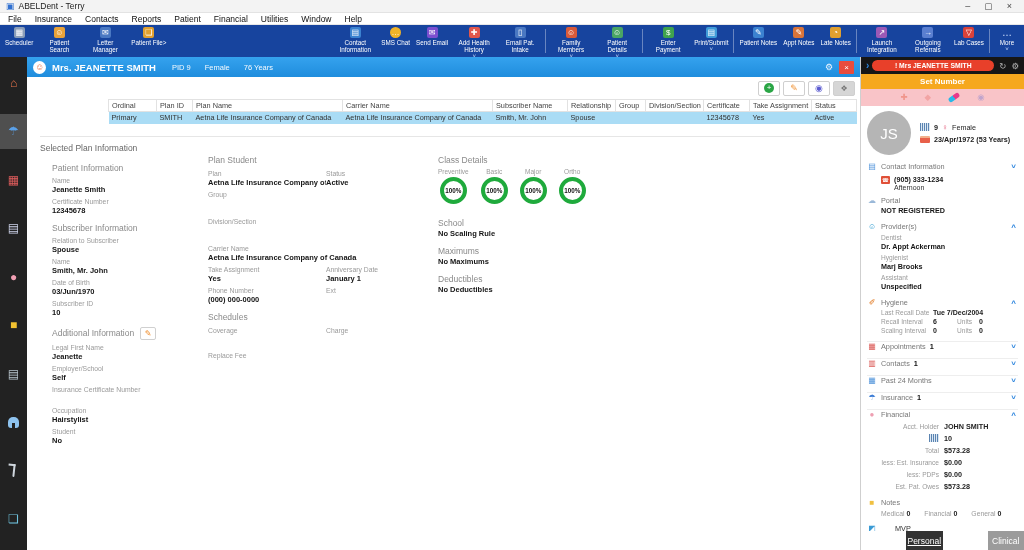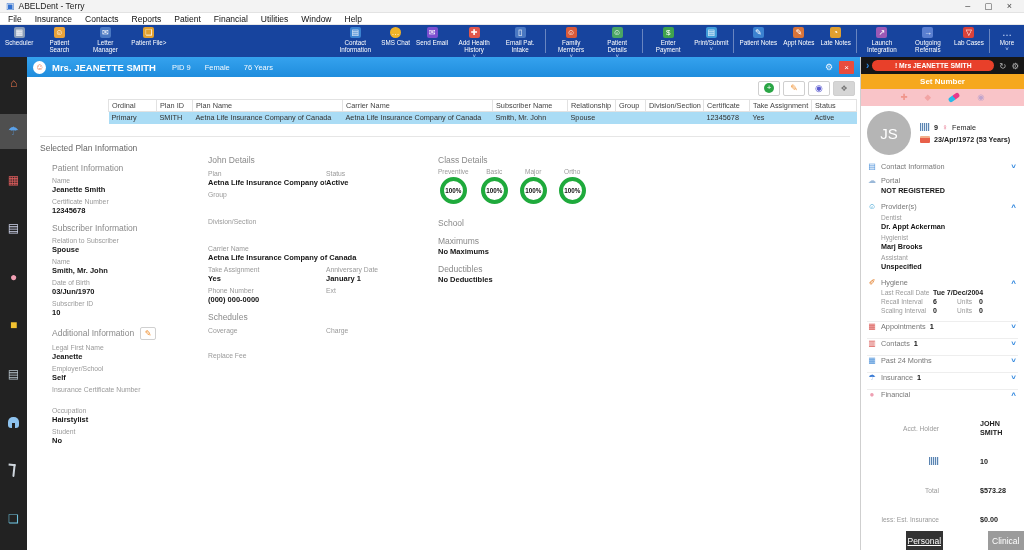--- a/index.html
+++ b/index.html
@@ -115,21 +115,21 @@
   .sub { padding-left:14px; }
   .sub .lbl { margin-top:3px; font-size:6.6px; }
   .sub .val { font-size:7.2px; }
   .phone-row { display:flex; align-items:center; gap:4px; margin-top:4px; }
   .phone-ico { width:9px; height:8px; background:#e05038; border-radius:1px; color:#fff; font-size:5.5px; line-height:8px; text-align:center; flex:none; }
   .hyg-grid { display:flex; margin-top:2px; }
   .hyg-grid .gl { width:52px; color:#9a9a9a; font-size:6.6px; flex:none; }
   .hyg-grid .gv { font-weight:bold; font-size:7px; width:24px; }
   .hyg-grid .gl2 { color:#9a9a9a; font-size:6.6px; width:22px; }
   .coll-row { border-top:1px solid #eee; padding-top:0; }
-  .fin-grid { display:flex; align-items:center; margin-top:20px;gap:36px; }
+  .fin-grid { display:flex; align-items:center; margin-top:3px; }
   .fin-grid .fl { width:72px; text-align:right; color:#9a9a9a; font-size:6.6px; flex:none; }
   .fin-grid .fv { font-weight:bold; font-size:7.2px; margin-left:5px; }
   .notes-row { display:flex; gap:14px; padding-left:14px; margin-top:3px; }
   .notes-row .nl { color:#9a9a9a; font-size:6.8px; }
   .notes-row .nc { font-weight:bold; font-size:7px; }
   .ico-contact { color:#4a90d9; } .ico-cloud { color:#9ab8d8; } .ico-person { color:#2f9bd0; }
   .ico-brush { color:#e07820; } .ico-calred { color:#d9534f; } .ico-calq { color:#d9534f; }
   .ico-cal2y { color:#4a90d9; } .ico-umb { color:#3a7bd5; } .ico-pig { color:#ee9fb2; }
   .ico-note { color:#f0c040; } .ico-mvp { color:#3a9bd5; }
 
@@ -398,21 +398,21 @@
           <div class="val">Self</div>
           <div class="lbl">Insurance Certificate Number</div>
           <div class="val"></div>
           <div class="lbl">Occupation</div>
           <div class="val">Hairstylist</div>
           <div class="lbl">Student</div>
           <div class="val">No</div>
         </div>
 
         <div class="col-m">
-          <h4 class="grp" style="margin-top:0;">John Details</h4>
+          <h4 class="grp" style="margin-top:0;">Plan Student</h4>
           <div class="frow">
             <div class="fcol">
               <div class="lbl">Plan</div>
               <div class="val">Aetna Life Insurance Company of Can</div>
             </div>
             <div class="fcol wide">
               <div class="lbl">Status</div>
               <div class="val">Active</div>
             </div>
           </div>
@@ -471,20 +471,21 @@
             <div class="class-item">
               <span class="class-lbl">Major</span>
               <span class="ring">100%</span>
             </div>
             <div class="class-item">
               <span class="class-lbl">Ortho</span>
               <span class="ring">100%</span>
             </div>
           </div>
           <h4 class="grp" style="margin-top:14px;">School</h4>
+          <div class="val">No Scaling Rule</div>
           <h4 class="grp">Maximums</h4>
           <div class="val">No Maximums</div>
           <h4 class="grp">Deductibles</h4>
           <div class="val">No Deductibles</div>
         </div>
       </div>
     </div>
   </div>
 
   <div class="rpanel">
@@ -519,20 +520,27 @@
               <span class="b">23/Apr/1972 (53 Years)</span>
             </div>
         </div>
       </div>
 
       <div class="sec-row">
         <span class="sec-ico ico-contact">▤</span>
         <span class="sec-lab">Contact Information</span>
         <span class="sec-chev">˅</span>
       </div>
+      <div class="sub">
+        <div class="phone-row">
+            <span class="phone-ico">☎</span>
+            <span class="val" style="margin:0;">(905) 333-1234</span>
+          </div>
+        <div style="padding-left:13px; font-size:7px; color:#333;">Afternoon</div>
+      </div>
 
       <div class="sec-row" style="margin-top:5px;">
         <span class="sec-ico ico-cloud">☁</span>
         <span class="sec-lab">Portal</span>
       </div>
       <div class="sub">
           <div class="val" style="margin-top:1px;">NOT REGISTERED</div>
         </div>
 
       <div class="sec-row">

